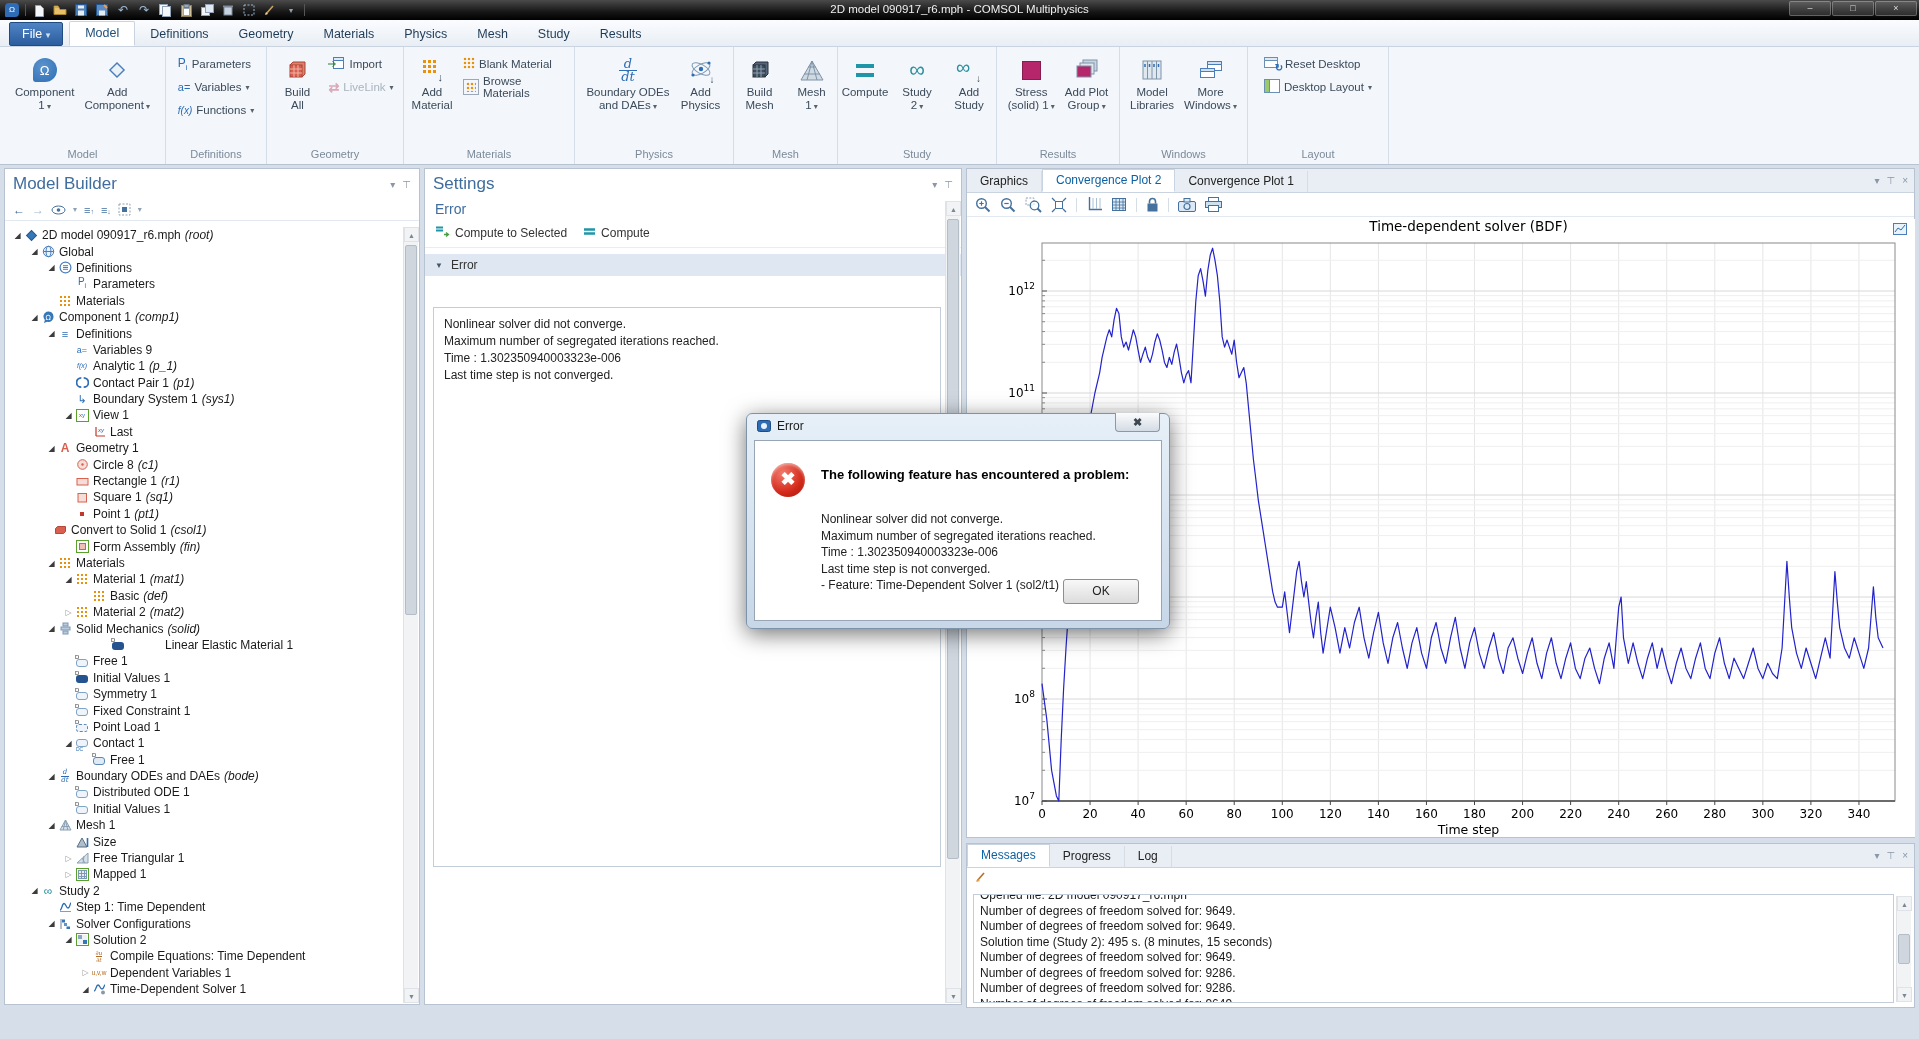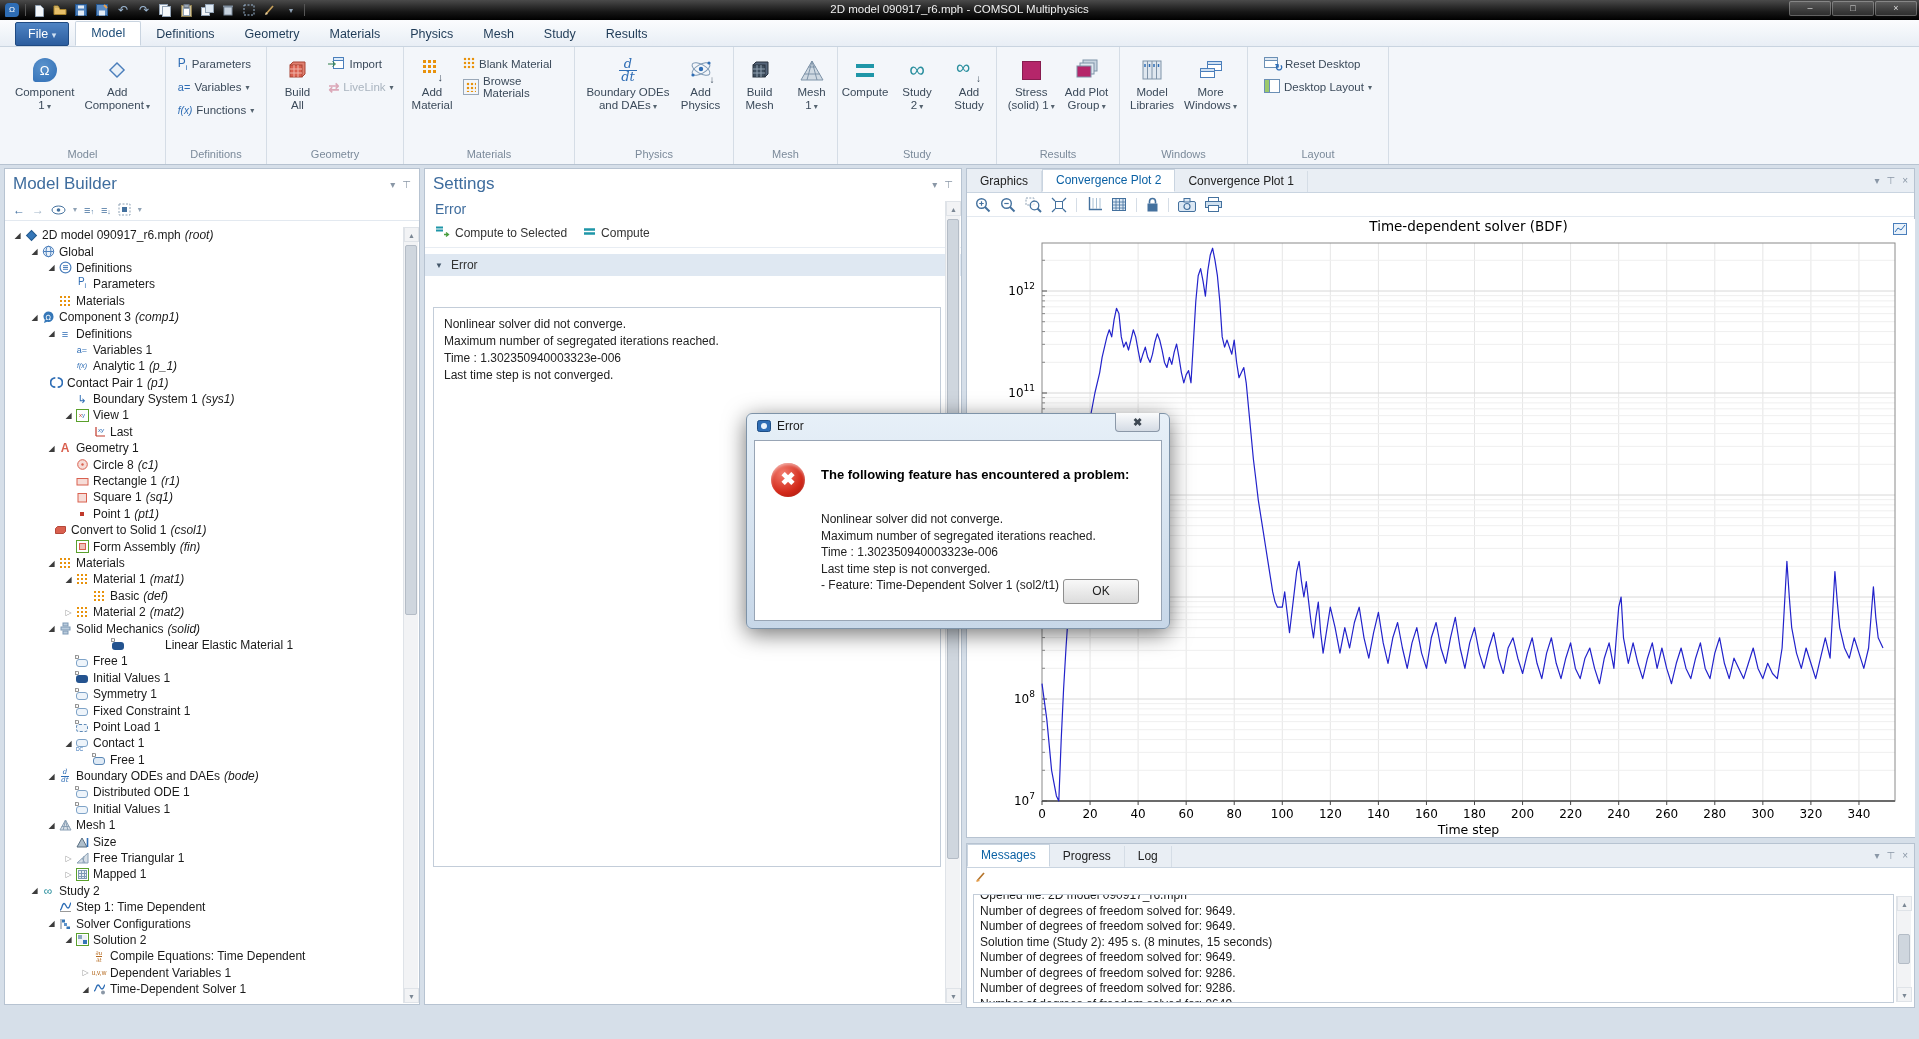--- a/index.html
+++ b/index.html
@@ -11,21 +11,21 @@
   .titlebar .ttl{position:absolute;left:0;right:0;top:3px;text-align:center;color:#f0f0f0;}
   .qat{position:absolute;left:4px;top:1px;display:flex;align-items:center;gap:5px;height:18px;}
   .qat .qi{display:inline-flex;align-items:center;justify-content:center;width:16px;height:16px;color:#cfd8e2;font-size:11px;}
   .qat .qsep{width:1px;height:12px;background:#555;}
   .winbtns{position:absolute;right:2px;top:1px;display:flex;gap:1px;}
   .winbtns .wb{width:42px;height:15px;background:rgba(255,255,255,.14);border:1px solid rgba(255,255,255,.25);border-radius:2px;color:#ddd;font-size:9px;line-height:13px;text-align:center;}
 
   
   .ribbon{position:absolute;left:0;top:20px;width:1919px;height:145px;background:#f3f6fa;border-bottom:1px solid #b7c3d1;}
   .tabrow{position:absolute;left:0;top:0;width:100%;height:27px;background:linear-gradient(#fbfcfe,#e8eef5);border-bottom:1px solid #c9d4e0;display:flex;align-items:flex-end;}
-  .filebtn{margin:2px 6px 0 15px;height:24px;padding:0 12px;background:linear-gradient(#4f84c4,#2c5d9e);border:1px solid #1f4a82;border-radius:2px;color:#fff;font-size:12.5px;line-height:22px;}
+  .filebtn{margin:2px 6px 0 9px;height:24px;padding:0 12px;background:linear-gradient(#4f84c4,#2c5d9e);border:1px solid #1f4a82;border-radius:2px;color:#fff;font-size:12.5px;line-height:22px;}
   .filebtn .caret{color:#cfe0f2;font-size:9px;}
   .rtab{padding:4px 15px 5px;font-size:12.5px;color:#1f3b57;}
   .rtab.active{background:#fff;border:1px solid #c9d4e0;border-bottom:1px solid #fff;color:#1f4e79;border-radius:2px 2px 0 0;}
   .rbody{position:absolute;left:0;top:27px;width:100%;height:117px;display:flex;}
   .rgroup{height:100%;border-right:1px solid #d5dde6;display:flex;flex-direction:column;}
   .rg-buttons{flex:1;display:flex;align-items:stretch;justify-content:center;gap:2px;padding:3px 3px 0;}
   .rg-label{height:17px;text-align:center;font-size:11px;color:#7b8a9a;line-height:15px;}
   .bigbtn{display:flex;flex-direction:column;align-items:center;justify-content:flex-start;padding:4px 4px 0;min-width:50px;border-radius:2px;}
   .bigbtn .bicon{height:32px;display:flex;align-items:center;justify-content:center;}
   .bigbtn .blbl{font-size:11.5px;color:#3b4a5a;text-align:center;line-height:13px;}
@@ -546,46 +546,46 @@
           <span class="tlabel">Materials</span>
         </div>
         <div class="trow" style="padding-left: 23px;">
           <span class="tw exp">◢</span>
           <span class="ticon">
             <svg width="13" height="13">
               <path d="M11.5 5.5a5 5 0 10-8.6 3.4L2 12l3.2-1.2a5 5 0 006.3-5.3z" fill="#3577b8"></path>
               <text x="6.3" y="8.6" font-size="7" fill="#fff" text-anchor="middle" font-family="DejaVu Sans">Ω</text>
             </svg>
           </span>
-          <span class="tlabel">Component 3</span>
+          <span class="tlabel">Component 1</span>
           <span class="tdetail">(comp1)</span>
         </div>
         <div class="trow" style="padding-left: 40px;">
           <span class="tw exp">◢</span>
           <span class="ticon">
             <span class="ti-txt" style="font-weight:bold;font-size:11px">≡</span>
           </span>
           <span class="tlabel">Definitions</span>
         </div>
         <div class="trow" style="padding-left: 57px;">
           <span class="tw"></span>
           <span class="ticon">
             <span class="ti-txt">a=</span>
           </span>
-          <span class="tlabel">Variables 1</span>
+          <span class="tlabel">Variables 9</span>
         </div>
         <div class="trow" style="padding-left: 57px;">
           <span class="tw"></span>
           <span class="ticon">
             <span class="ti-txt" style="font-size:7px;font-style:italic">f(x)</span>
           </span>
           <span class="tlabel">Analytic 1</span>
           <span class="tdetail">(p_1)</span>
         </div>
-        <div class="trow" style="padding-left: 31px;">
+        <div class="trow" style="padding-left: 57px;">
           <span class="tw"></span>
           <span class="ticon">
             <svg width="13" height="13">
               <path d="M5.3 1.8a4.7 4.7 0 000 9.4M7.7 1.8a4.7 4.7 0 010 9.4" fill="none" stroke="#2e6db5" stroke-width="1.7"></path>
             </svg>
           </span>
           <span class="tlabel">Contact Pair 1</span>
           <span class="tdetail">(p1)</span>
         </div>
         <div class="trow" style="padding-left: 57px;">

